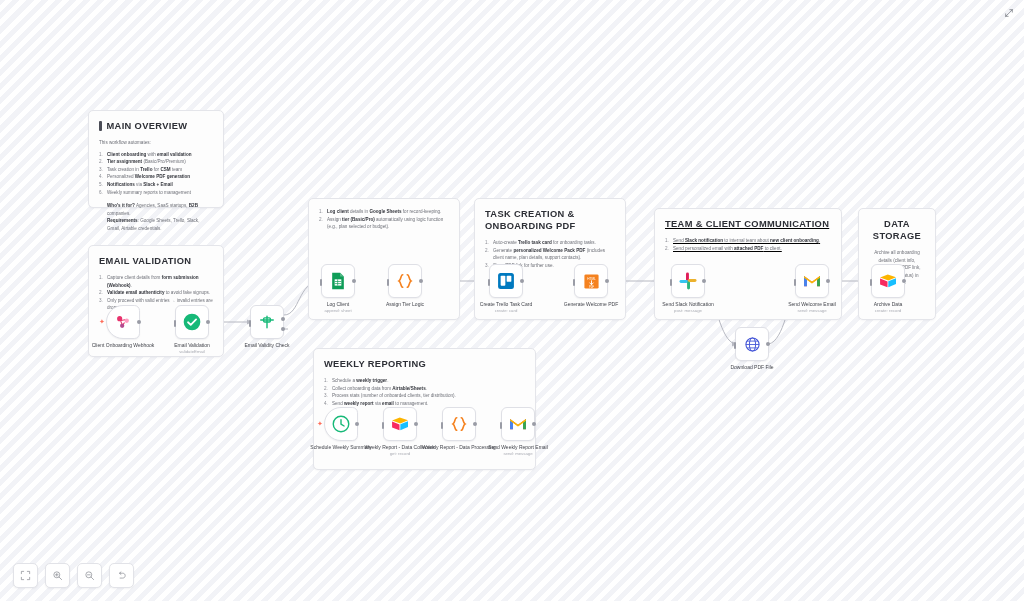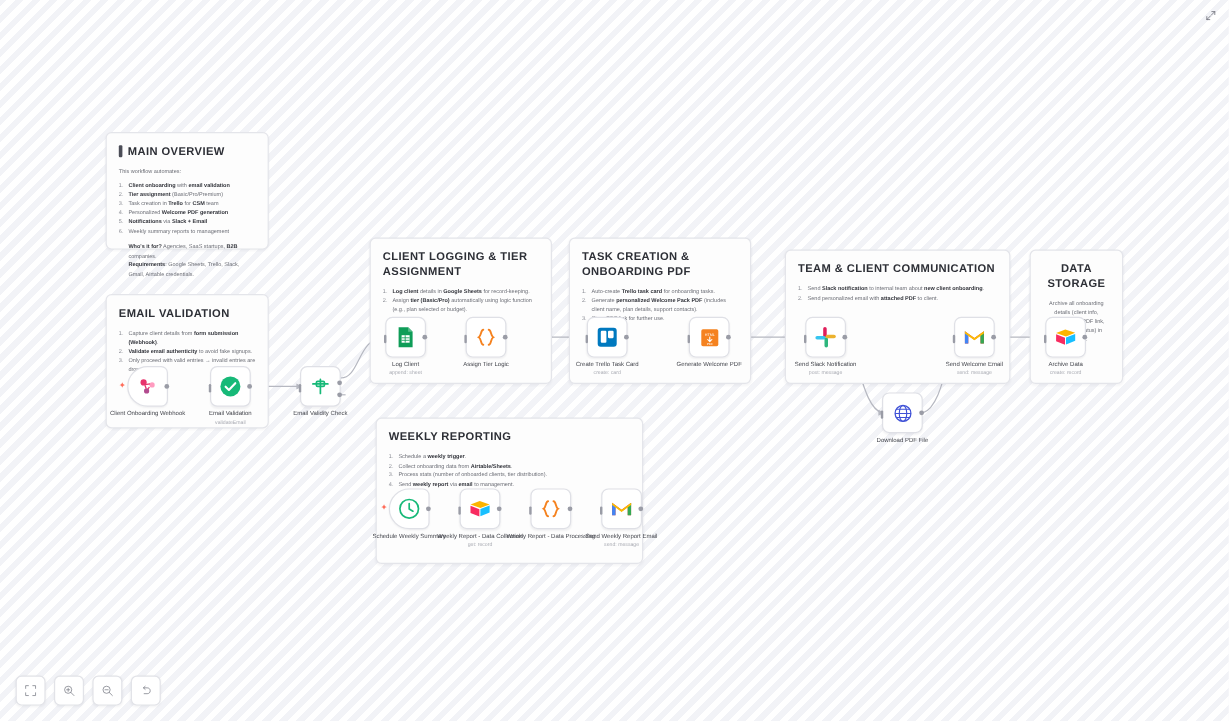--- a/index.html
+++ b/index.html
@@ -187,44 +187,41 @@
       <ol class="note-list">
         <li>Capture client details from <b>form submission (Webhook)</b>.</li>
         <li><b>Validate email authenticity</b> to avoid fake signups.</li>
         <li>Only proceed with valid entries → invalid entries are dropped.</li>
       </ol>
     </div>
   </div>
 
   <div class="note" style="left:308px; top:198px; width:152px; height:122px;">
     <div class="note-inner">
-      <div class="note-title">
-        <span>CLIENT LOGGING &amp; TIER ASSIGNMENT</span>
-      </div>
       <ol class="note-list">
         <li><b>Log client</b> details in <b>Google Sheets</b> for record-keeping.</li>
         <li>Assign <b>tier (Basic/Pro)</b> automatically using logic function (e.g., plan selected or budget).</li>
       </ol>
     </div>
   </div>
 
   <div class="note" style="left:474px; top:198px; width:152px; height:122px;">
     <div class="note-inner">
       <div class="note-title">
         <span>TASK CREATION &amp; ONBOARDING PDF</span>
       </div>
       <ol class="note-list">
         <li>Auto-create <b>Trello task card</b> for onboarding tasks.</li>
         <li>Generate <b>personalized Welcome Pack PDF</b> (includes client name, plan details, support contacts).</li>
         <li>Store PDF link for further use.</li>
       </ol>
     </div>
   </div>
 
-  <div class="note" style="left:654px; top:208px; width:188px; height:112px;">
+  <div class="note" style="left:654px; top:208px; width:188px; height:112px;text-decoration:underline;">
     <div class="note-inner">
       <div class="note-title">
         <span>TEAM &amp; CLIENT COMMUNICATION</span>
       </div>
       <ol class="note-list">
         <li>Send <b>Slack notification</b> to internal team about <b>new client onboarding</b>.</li>
         <li>Send personalized email with <b>attached PDF</b> to client.</li>
       </ol>
     </div>
   </div>

